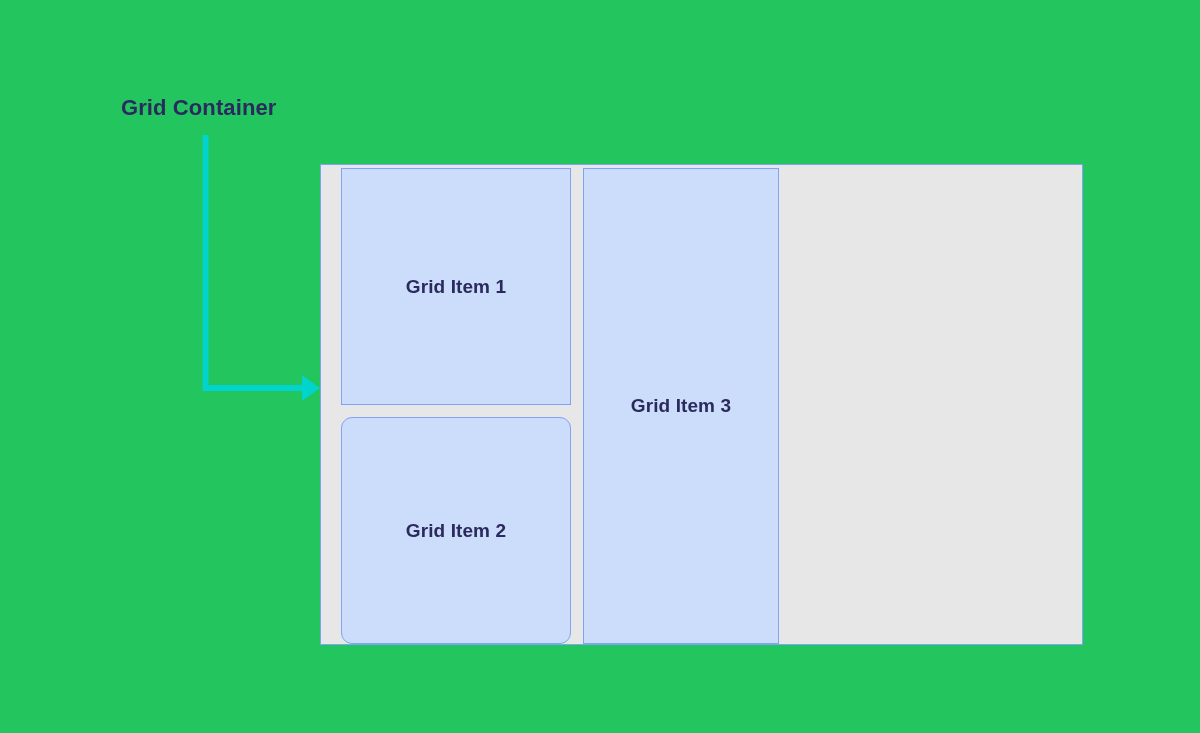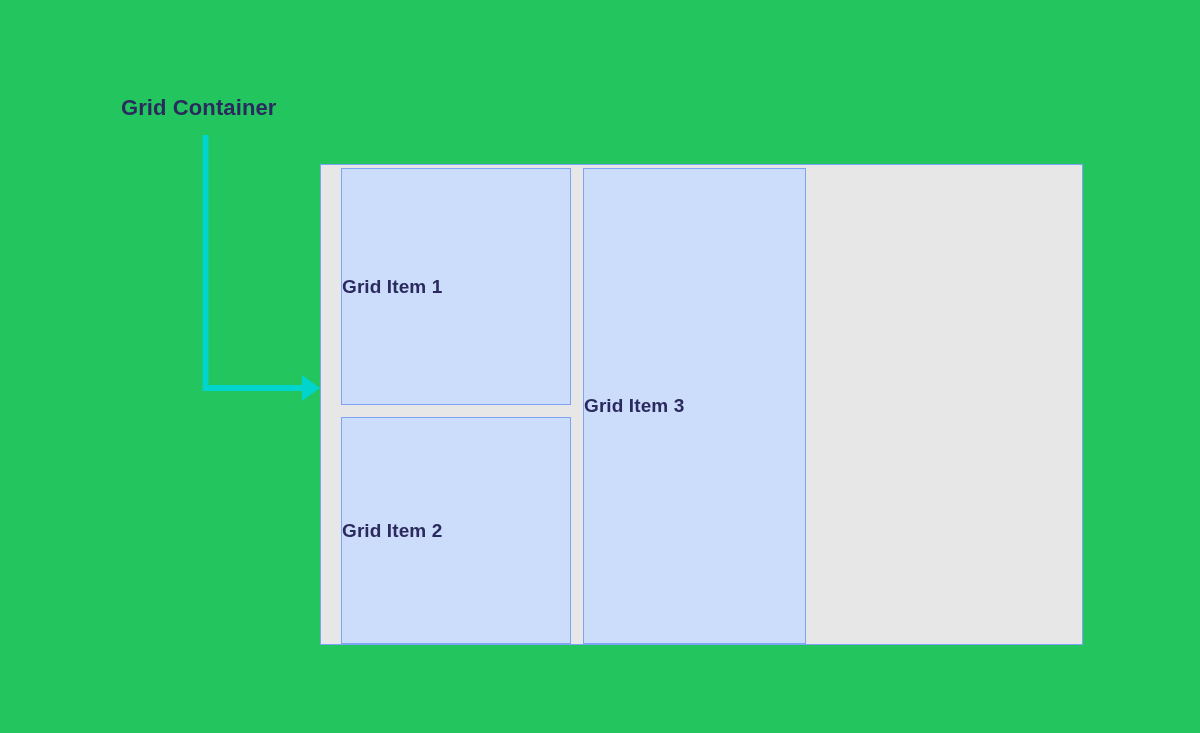--- a/index.html
+++ b/index.html
@@ -54,21 +54,21 @@
     border: 1.5px solid #7fa3f7;
   }
 
   .grid-item {
     position: absolute;
     box-sizing: border-box;
     background: #ccdcfb;
     border: 1.5px solid #7fa3f7;
     display: flex;
     align-items: center;
-    justify-content: flex-start;
+    justify-content: center;
   }
   .grid-item .item-label {
     font-size: 19px;
     font-weight: bold;
     color: #2b2a5e;
     letter-spacing: 0.1px;
     white-space: nowrap;
   }
 
   
@@ -77,26 +77,27 @@
     top: 3px;
     width: 230px;
     height: 237px;
   }
   
   .item-2 {
     left: 20px;
     top: 252px;
     width: 230px;
     height: 227px;
+    border-radius: 11px;
   }
   
   .item-3 {
     left: 262px;
     top: 3px;
-    width: 223px;
+    width: 196px;
     height: 476px;
   }
 </style>
 </head>
 <body>
 
 <div id="stage">
 
   <div class="diagram-title">Grid Container</div>
 

